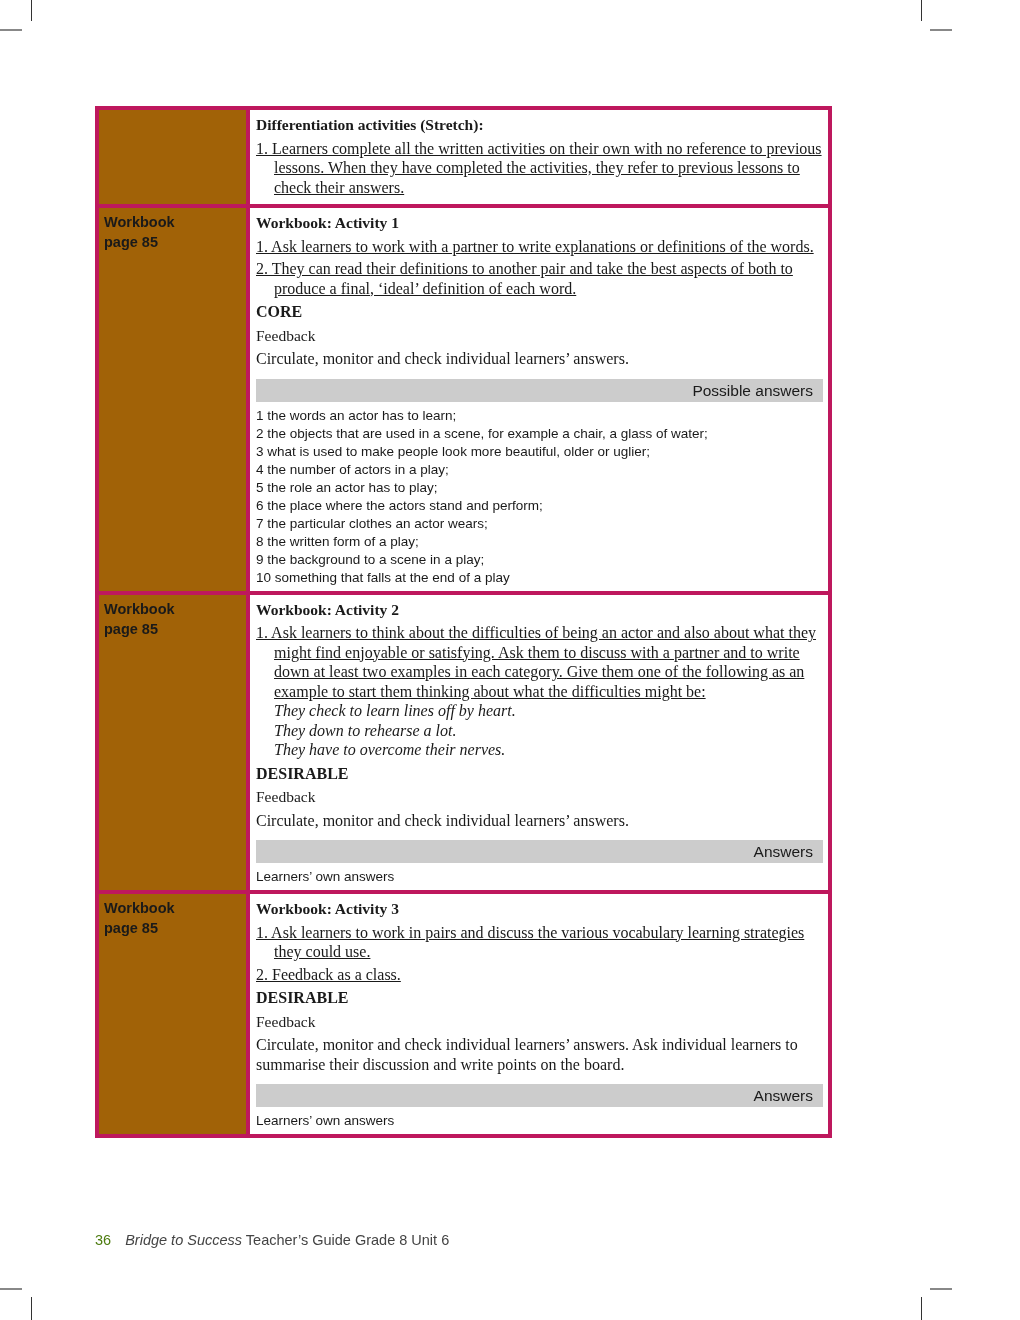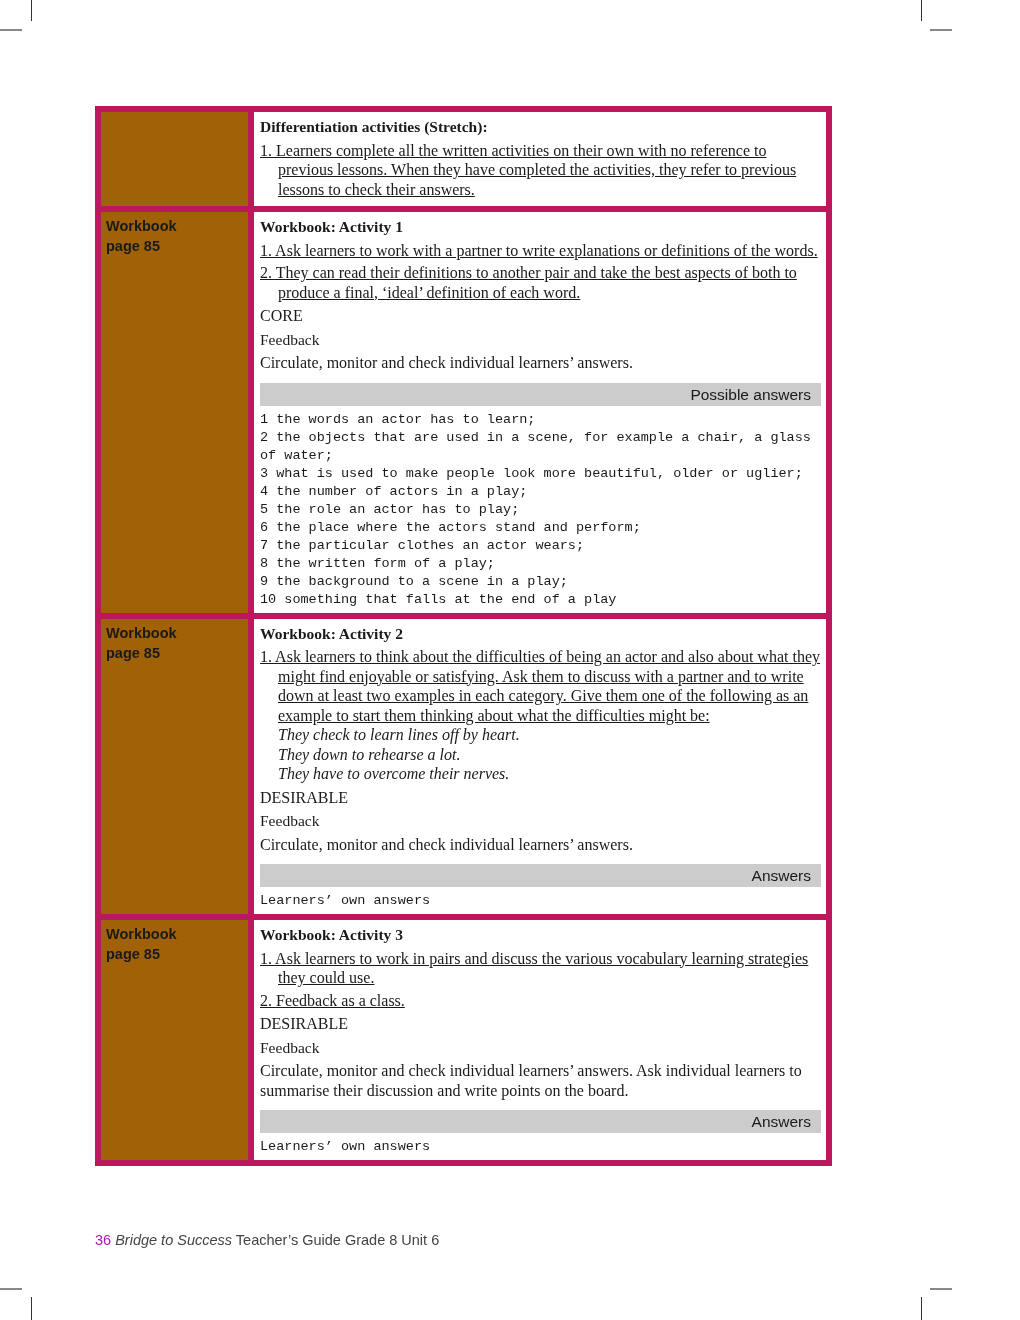--- a/index.html
+++ b/index.html
@@ -1,33 +1,33 @@
 <!DOCTYPE html>
 <html><head>
 <meta charset="utf-8">
 <style>
   html, body { margin:0; padding:0; background:#ffffff; }
   body { width:1020px; height:1320px; position:relative; overflow:hidden; font-family:"Liberation Serif", serif; color:#1a1a1a; }
   .crop { position:absolute; }
   .crop.v { width:1px; background:#333; }
   .crop.h { height:2px; background:#888; }
   table.lesson { position:absolute; left:95px; top:106px; width:737px; border-collapse:collapse; }
-  table.lesson td { border:6px solid #be185d; vertical-align:top; }
+  table.lesson td { border:4px solid #be185d; vertical-align:top; }
   td.label { width:137px; background:#a16207; padding:4px 5px; font-family:"Liberation Sans", sans-serif; font-weight:bold; font-size:14.5px; line-height:20px; }
   td.content { padding:5px 5px 4px 6px; font-size:16px; line-height:19.5px; }
   .heading { font-weight:bold; font-size:15.5px; margin-bottom:4px; }
   .item { padding-left:18px; text-indent:-18px; margin-bottom:3px;text-decoration:underline; }
   .ital { font-style:italic; padding-left:18px; }
-  .caps { font-weight:normal; margin-top:4px; }
+  .caps { font-weight:bold; margin-top:4px; }
   .fb { font-weight:normal; font-size:15.5px; margin-top:4px; }
   .plain { margin-top:4px; }
   .ansbar { background:#cccccc; margin:10px 0 5px 0; padding:1px 10px; font-family:"Liberation Sans", sans-serif; font-size:15.5px; line-height:21px;text-align:right; }
-  .anslist { font-family:Liberation Mono, monospace; font-size:13.5px; line-height:18px; }
+  .anslist { font-family:Liberation Sans, sans-serif; font-size:13.5px; line-height:18px; }
   .footer { position:absolute; left:95px; top:1232px; font-family:"Liberation Sans", sans-serif; font-size:14.5px; color:#444; }
-  .footer .num { color:#a21caf; }
+  .footer .num { color:#4d7c0f; margin-right:10px; }
   .footer .title-it { font-style:italic; }
 </style>
 </head>
 <body>
 
 <div class="crop v" style="left:31px;top:0;height:21px;"></div>
 <div class="crop h" style="left:0;top:29px;width:22px;"></div>
 <div class="crop v" style="left:921px;top:0;height:21px;"></div>
 <div class="crop h" style="left:930px;top:29px;width:22px;"></div>
 <div class="crop h" style="left:0;top:1288px;width:22px;"></div>

